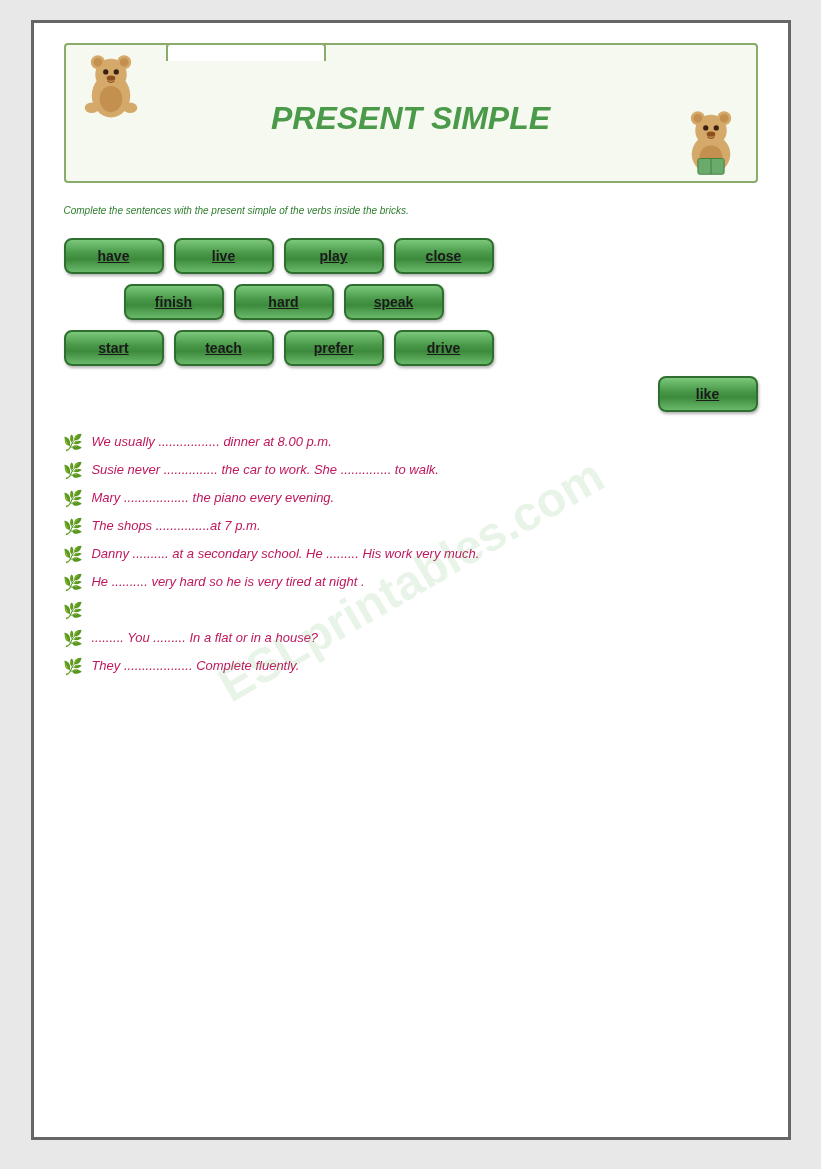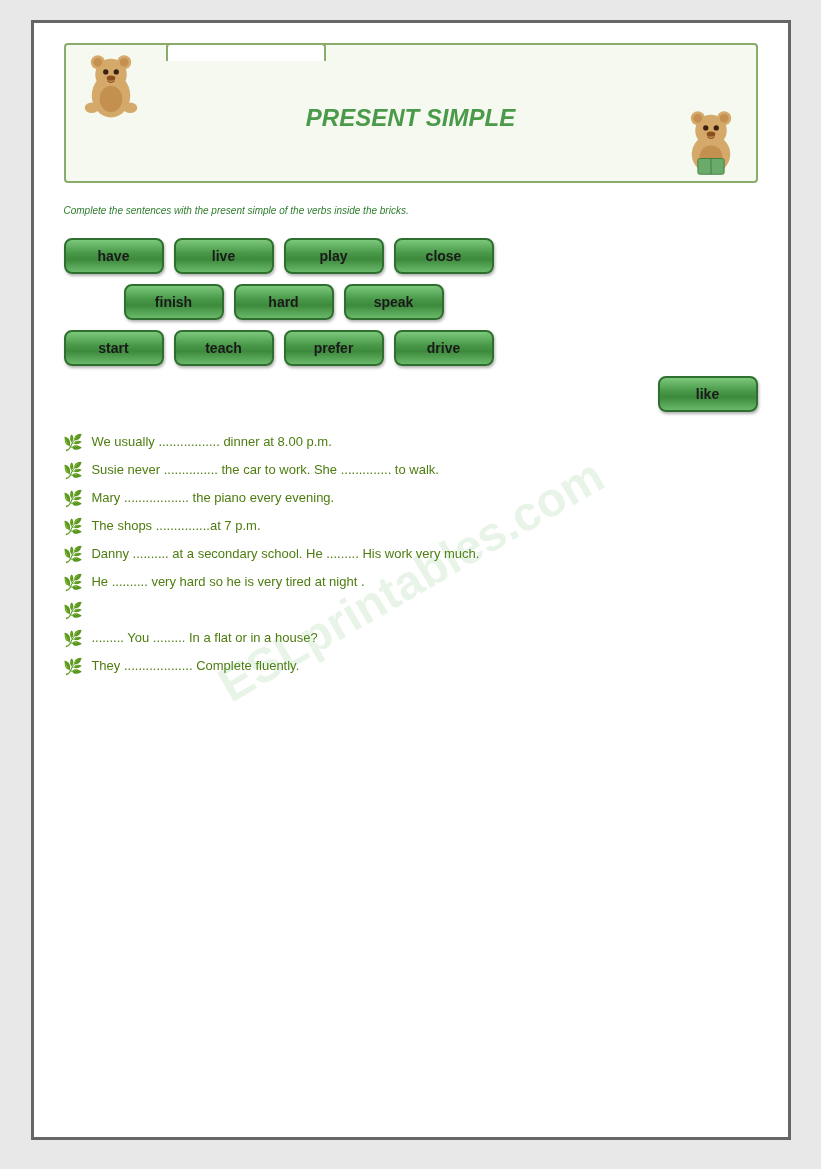--- a/index.html
+++ b/index.html
@@ -67,21 +67,21 @@
       height: 70px;
     }
 
     
     .bear-svg {
       width: 100%;
       height: 100%;
     }
 
     .header-title {
-      font-size: 24px;
+      font-size: 32px;
       font-style: italic;
       font-weight: bold;
       color: #4a9a4a;
       font-family: 'Comic Sans MS', cursive, sans-serif;
       margin-top: 10px;
     }
 
     
     .watermark {
       position: absolute;
@@ -129,20 +129,21 @@
       border-radius: 8px;
       padding: 8px 20px;
       color: #1a1a1a;
       font-size: 14px;
       font-family: 'Comic Sans MS', cursive, sans-serif;
       font-weight: bold;
       min-width: 100px;
       text-align: center;
       cursor: pointer;
       box-shadow: 1px 2px 3px rgba(0,0,0,0.3);
+      text-decoration: underline;
     }
 
     
     .sentences {
       margin-top: 10px;
     }
 
     .sentence-item {
       display: flex;
       align-items: flex-start;
@@ -154,21 +155,22 @@
     }
 
     .bullet {
       color: #3d7a3d;
       font-size: 16px;
       flex-shrink: 0;
       margin-top: 1px;
     }
 
     .sentence-text {
-      color: #4d7c0f;
+      font-style: italic;
+      color: #be185d;
       line-height: 1.5;
     }
   </style>
 </head>
 <body>
 
 <div class="page">
 
   <div class="watermark">ESLprintables.com</div>
 

